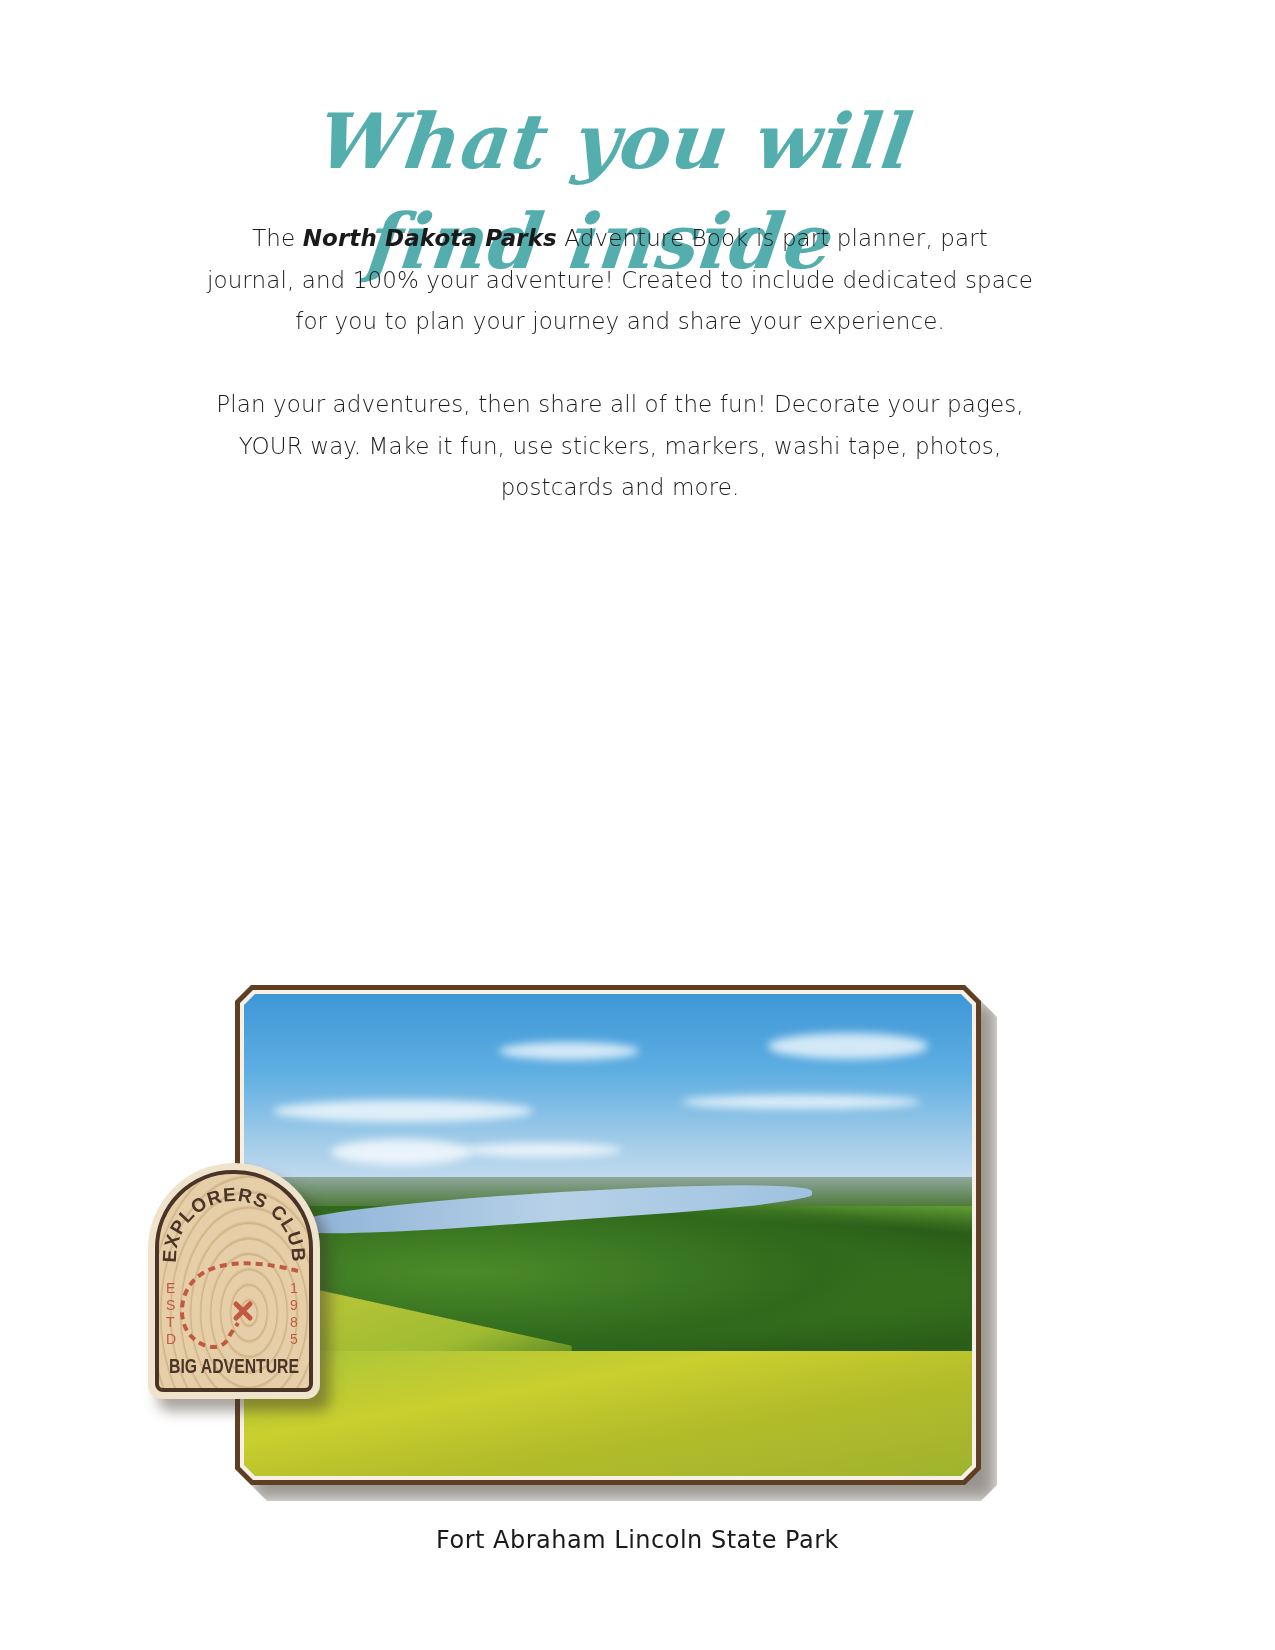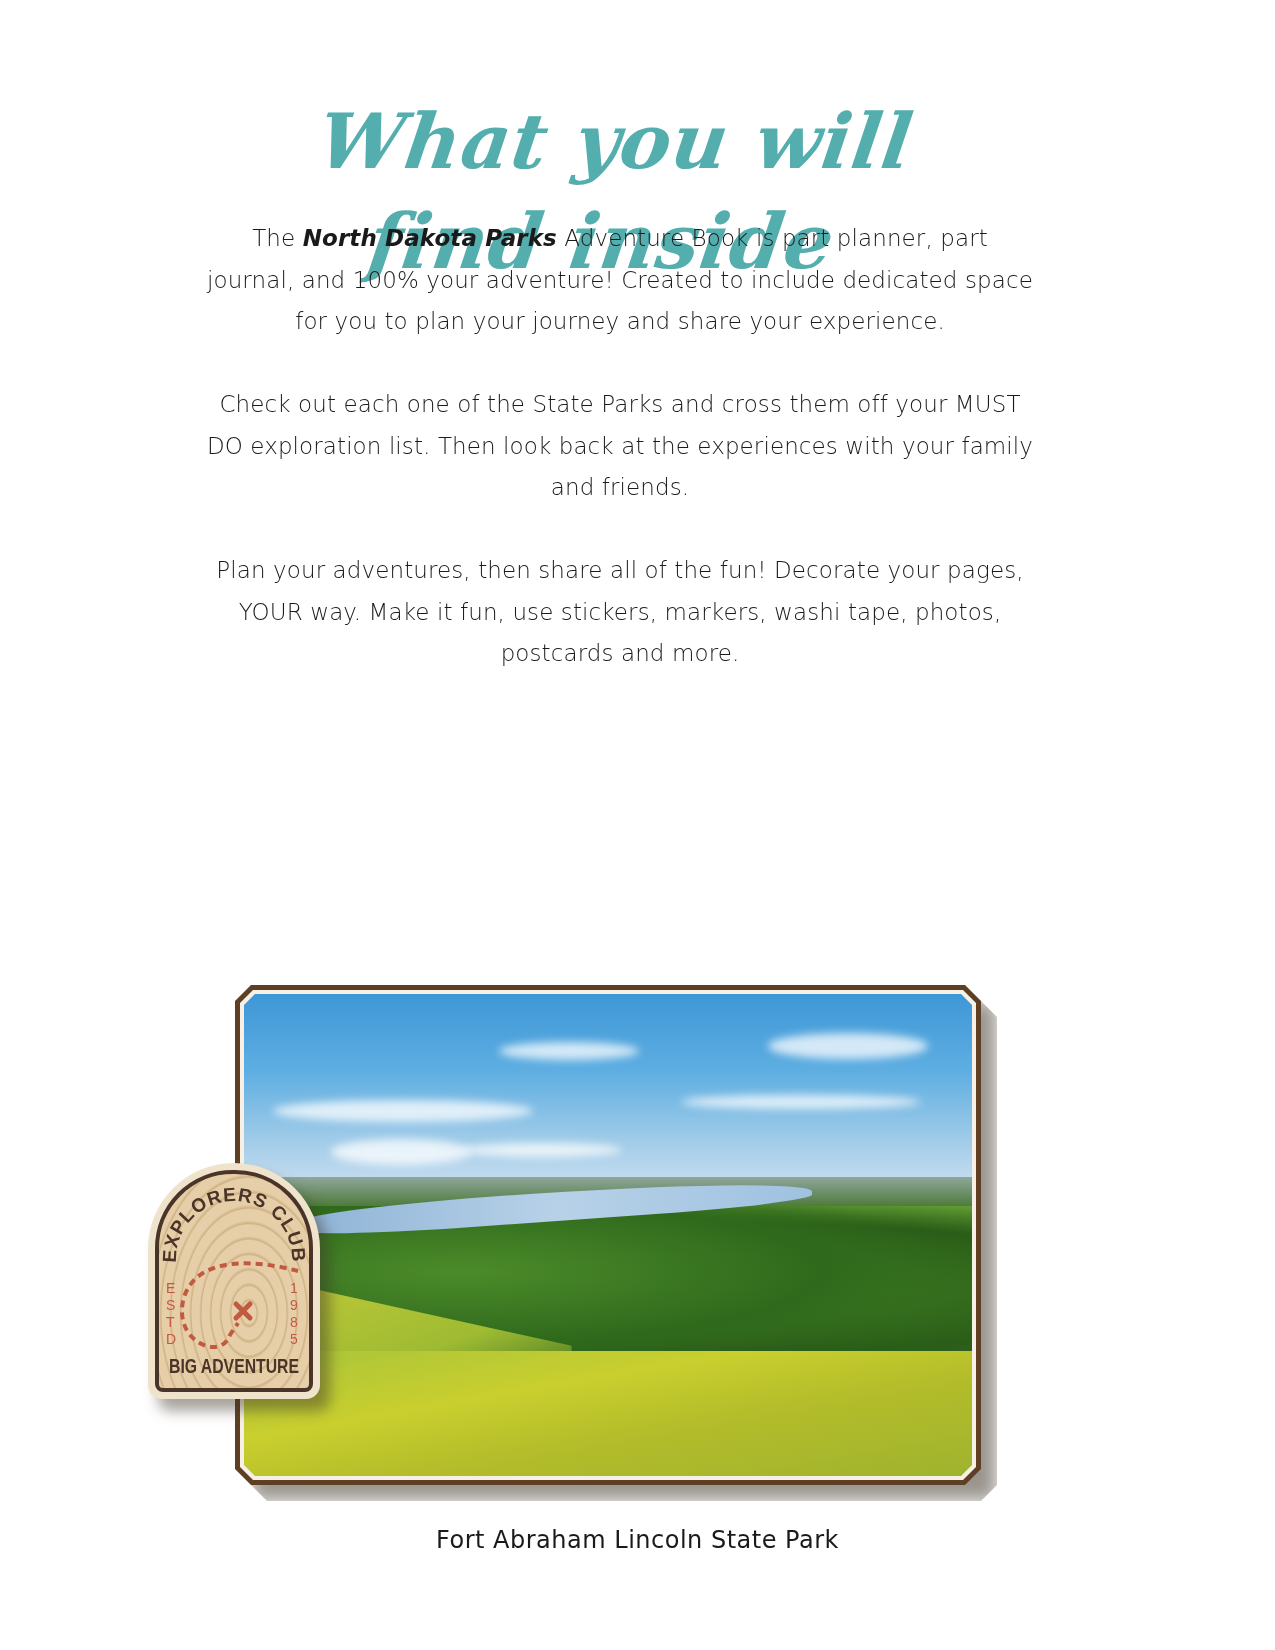--- a/index.html
+++ b/index.html
@@ -48,21 +48,20 @@
                  background:repeating-radial-gradient(ellipse at 60% 65%, #e6cfa8 0px, #e6cfa8 7px, #cfb286 8px, #e6cfa8 10px); }
   .badge svg { position:absolute; inset:0; }
 </style>
 </head>
 <body>
 
 <div class="title">What you will find inside</div>
 
 <div class="body">
   <p class="para"><span>The </span><em>North Dakota Parks</em><span> Adventure Book is part planner, part journal, and 100% your adventure! Created to include dedicated space for you to plan your journey and share your experience.</span></p>
-  <p class="para">Check out each one of the State Parks and cross them off your MUST DO exploration list. Then look back at the experiences with your family and friends.</p>
   <p class="para">Plan your adventures, then share all of the fun! Decorate your pages, YOUR way. Make it fun, use stickers, markers, washi tape, photos, postcards and more.</p>
 </div>
 
 <div class="frame-wrap">
   <div class="frame-shadow"></div>
   <div class="frame"></div>
   <div class="frame-inner-line"></div>
   <div class="photo">
     <div class="sky"></div>
     <div class="cloud" style="left:35%;top:10%;width:140px;height:18px;"></div>

